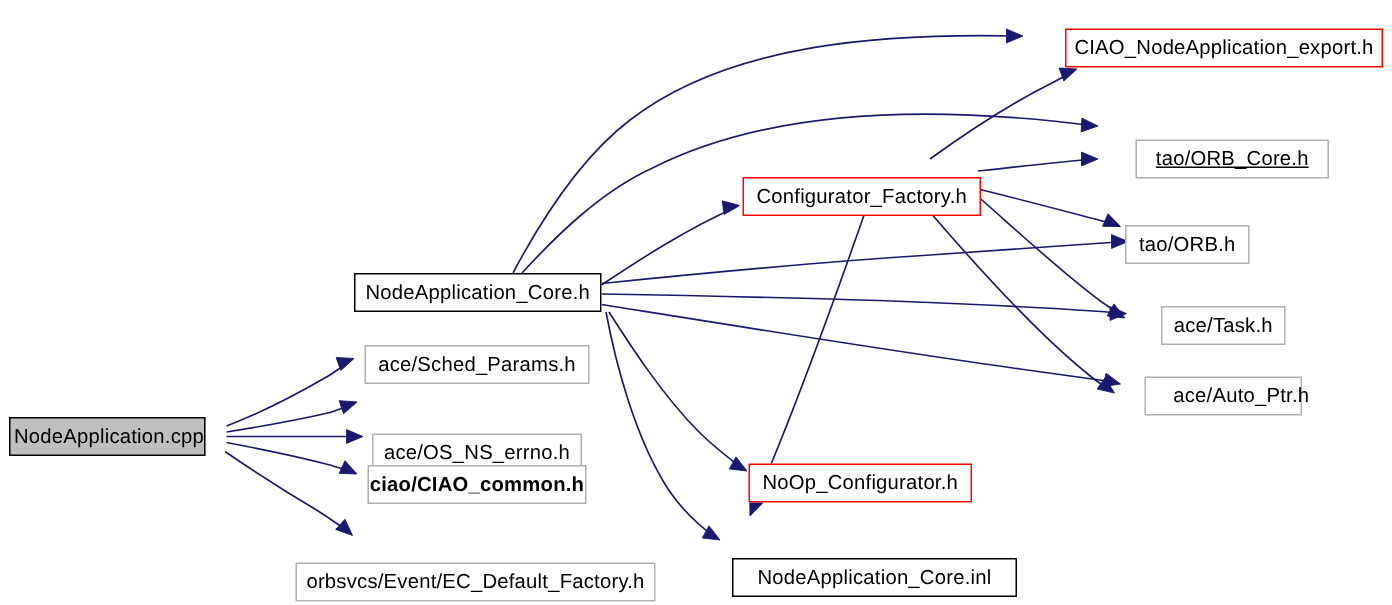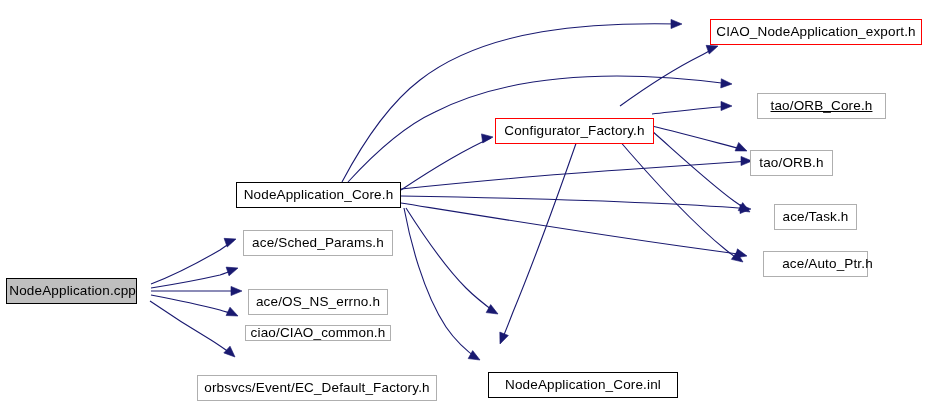--- a/index.html
+++ b/index.html
@@ -148,28 +148,31 @@
     </div>
     <div class="node-box" style="left: 243px; top: 230px; width: 150px; height: 26px;">
       <span class="node-label">ace/Sched_Params.h</span>
     </div>
     <div class="node-box black" style="left: 236px; top: 182px; width: 165px; height: 26px;">
       <span class="node-label">NodeApplication_Core.h</span>
     </div>
     <div class="node-box" style="left: 248px; top: 278px; width: 140px; height: 26px; margin-top: 11px;">
       <span class="node-label">ace/OS_NS_errno.h</span>
     </div>
-    <div class="node-box" style="left: 245px; top: 325px; width: 146px; height: 16px;">
+    <div class="node-box" style="left: 245px; top: 310px; width: 146px; height: 26px; font-weight: bold;">
       <span class="node-label">ciao/CIAO_common.h</span>
     </div>
     <div class="node-box" style="left: 197px; top: 375px; width: 240px; height: 26px;">
       <span class="node-label">orbsvcs/Event/EC_Default_Factory.h</span>
     </div>
     <div class="node-box red" style="left: 495px; top: 106px; width: 159px; height: 26px; margin-top: 12px;">
       <span class="node-label">Configurator_Factory.h</span>
+    </div>
+    <div class="node-box red" style="left: 499px; top: 309px; width: 149px; height: 26px;">
+      <span class="node-label">NoOp_Configurator.h</span>
     </div>
     <div class="node-box black" style="left: 488px; top: 372px; width: 190px; height: 26px;">
       <span class="node-label">NodeApplication_Core.inl</span>
     </div>
     <div class="node-box red" style="left: 710px; top: 19px; width: 212px; height: 26px;">
       <span class="node-label">CIAO_NodeApplication_export.h</span>
     </div>
     <div class="node-box" style="left: 757px; top: 93px; width: 129px; height: 26px; text-decoration: underline;">
       <span class="node-label">tao/ORB_Core.h</span>
     </div>

